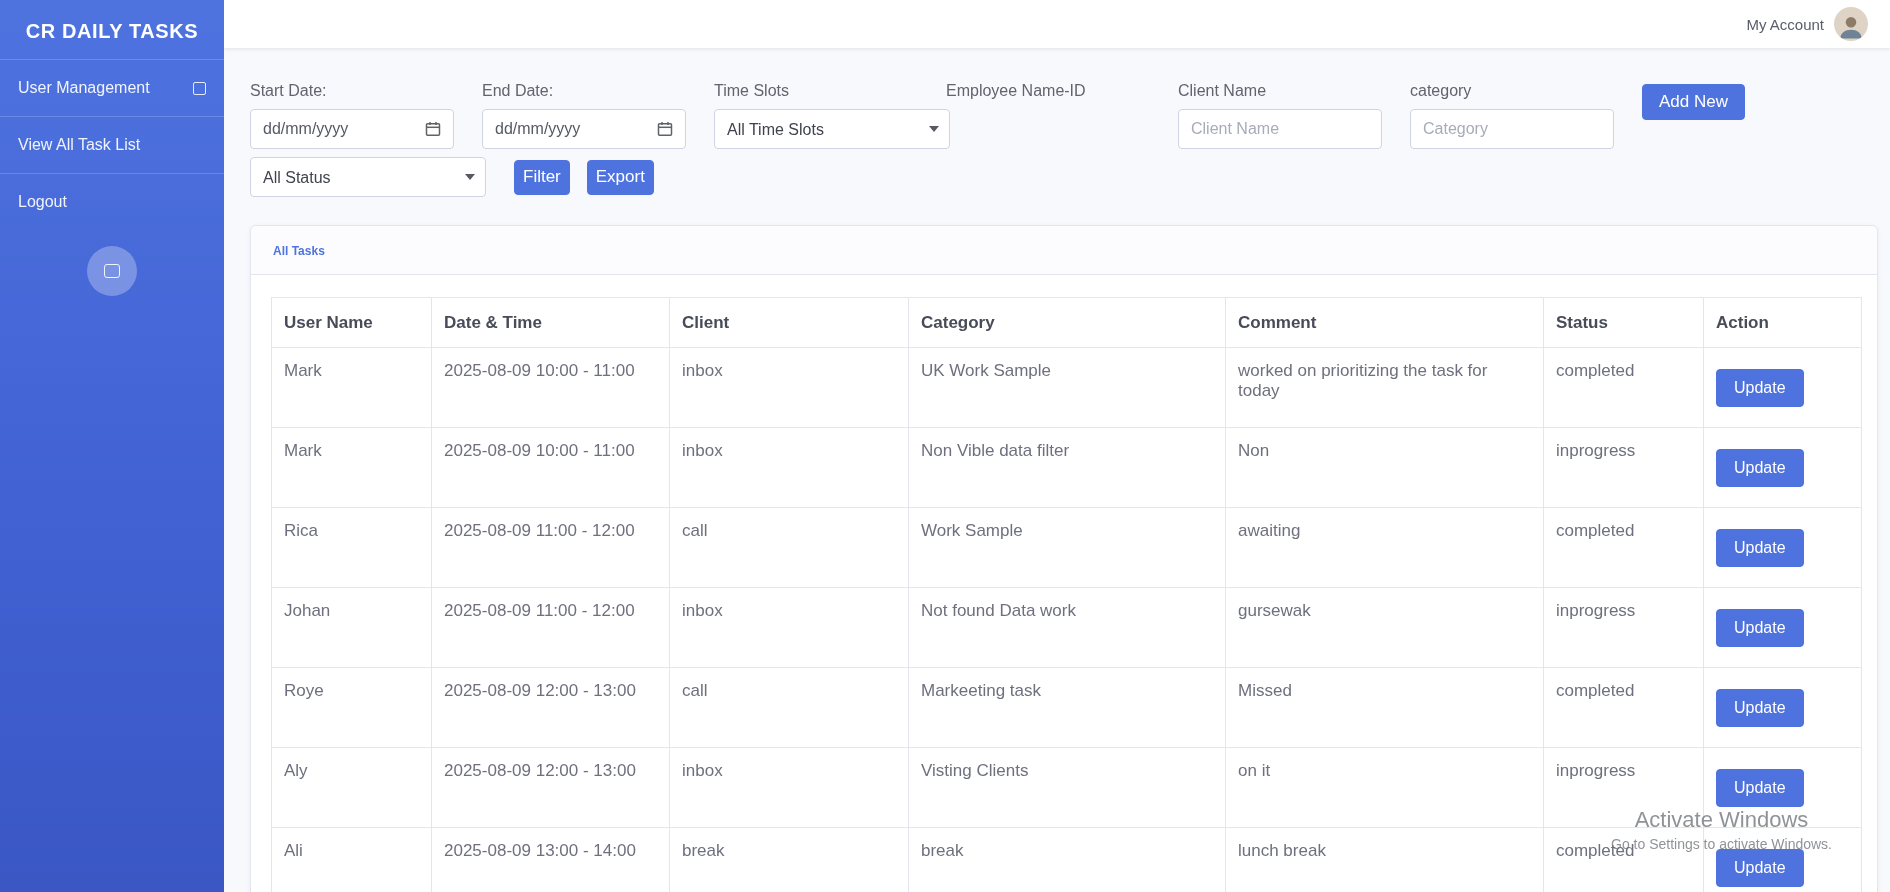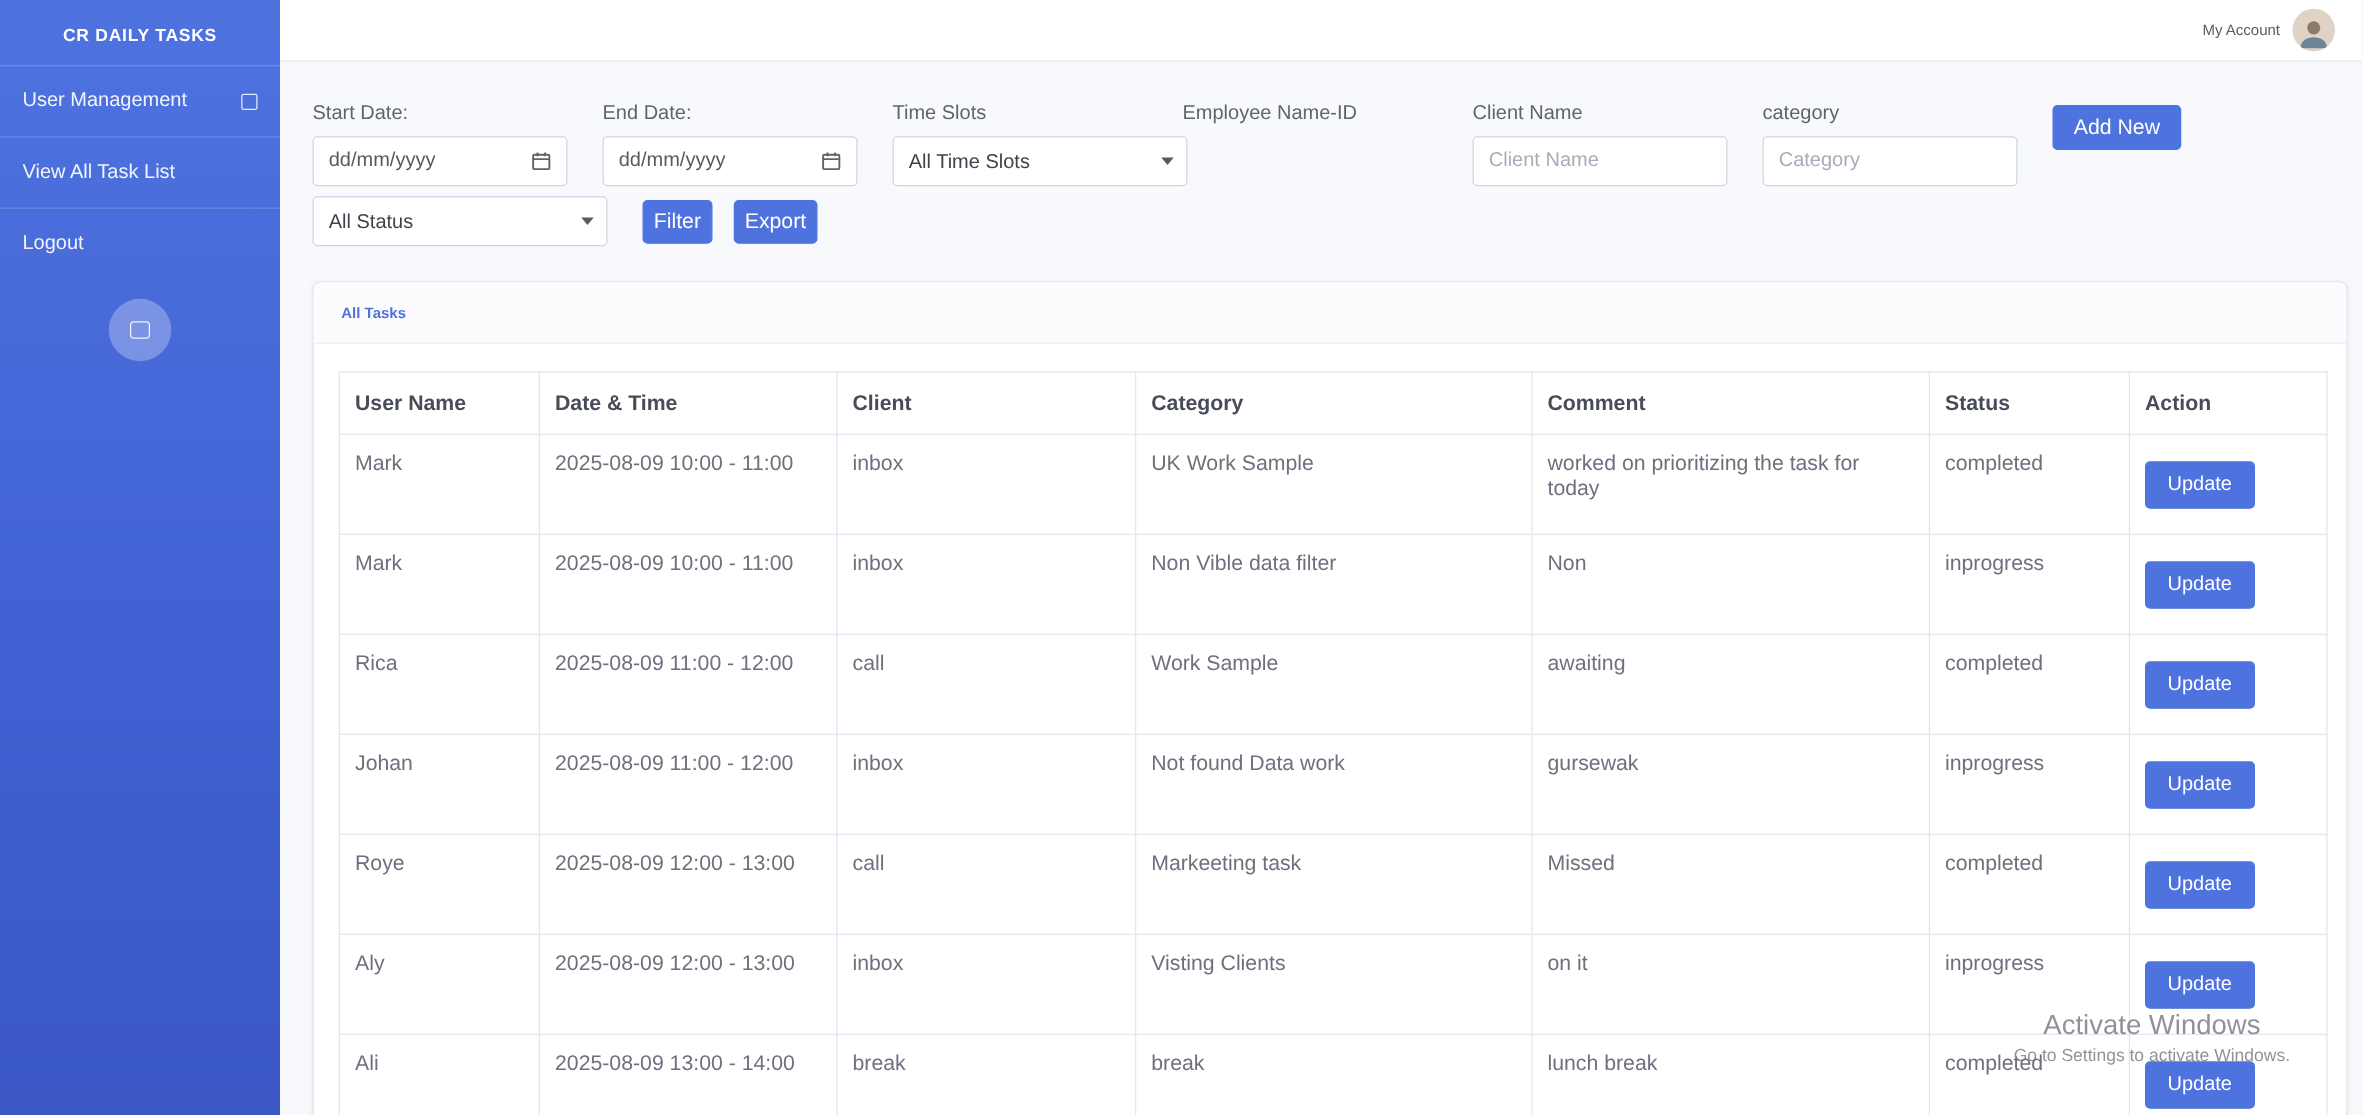--- a/index.html
+++ b/index.html
@@ -15,21 +15,21 @@
   .sidebar {
     position: fixed; left: 0; top: 0; bottom: 0;
     width: 224px;
     background: linear-gradient(180deg, #4e73df 0%, #4262d4 55%, #3a57c4 100%);
     color: #fff;
     z-index: 10;
   }
   .brand {
     padding: 20px 12px 16px;
     text-align: center;
-    font-size: 14px;
+    font-size: 20px;
     font-weight: bold;
     letter-spacing: 0.6px;
     color: #ffffff;
   }
   .side-divider {
     border: 0; border-top: 1px solid rgba(255,255,255,0.18);
     margin: 0 0;
   }
   .nav-item {
     display: flex; align-items: center; justify-content: space-between;
@@ -60,21 +60,21 @@
   .main { margin-left: 224px; }
   .topbar {
     height: 48px;
     background: #ffffff;
     box-shadow: 0 1px 4px rgba(58,59,69,0.12);
     display: flex; align-items: center; justify-content: flex-end;
     padding: 0 22px;
     position: relative; z-index: 5;
   }
   .account { display: flex; align-items: center; gap: 10px; cursor: pointer; }
-  .account-label { font-size: 12px; color: #5a5c69; }
+  .account-label { font-size: 15px; color: #5a5c69; }
   .avatar {
     width: 34px; height: 34px; border-radius: 50%;
     background: #dfd3c6;
     display: flex; align-items: flex-end; justify-content: center;
     overflow: hidden;
   }
 
   
   .content { padding: 34px 12px 0 26px; }
   .filter-row { display: flex; gap: 28px; align-items: flex-start; }

